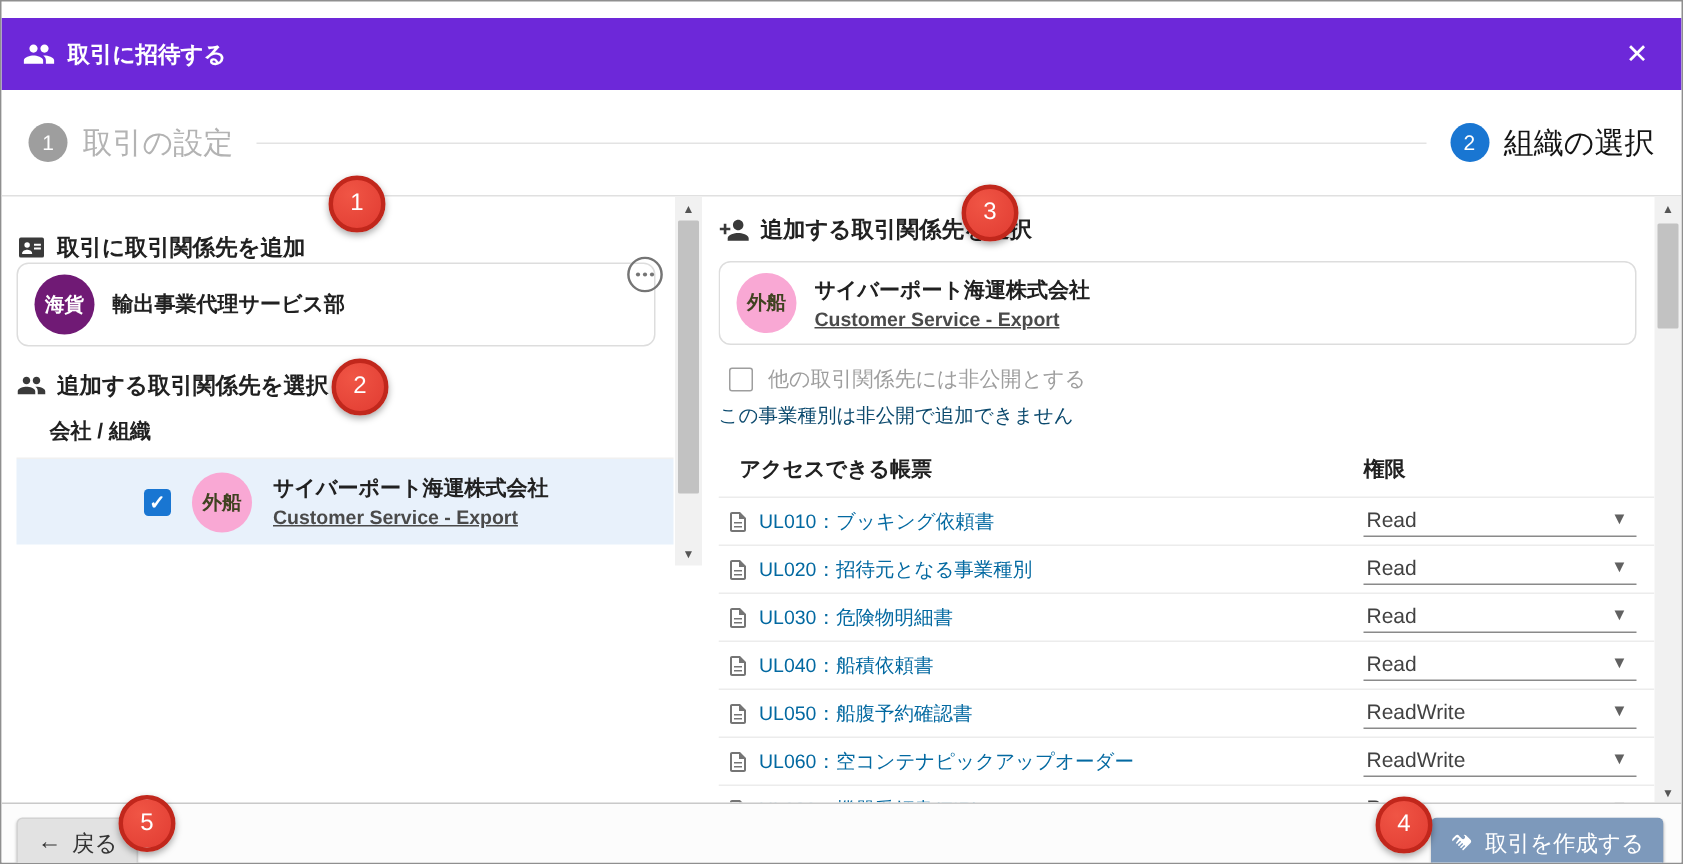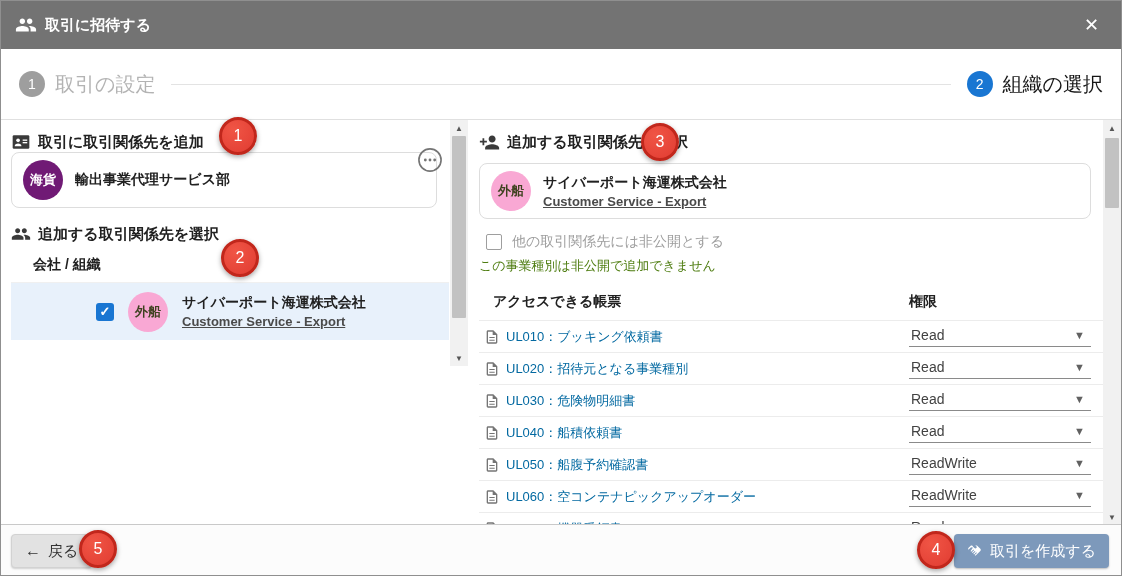--- a/index.html
+++ b/index.html
@@ -1,38 +1,38 @@
 <!DOCTYPE html>
 <html><head>
 <meta charset="utf-8">
 <style>
   * { margin:0; padding:0; box-sizing:border-box; }
   body { font-family:"Liberation Sans", sans-serif; background:#fff; }
   .modal { position:relative; width:1122px; height:576px; border:1px solid #8f8f8f; background:#fff; overflow:hidden; }
 
   
-  .titlebar { height:48px; background:#737373; display:flex; align-items:center; padding:4px 14px; color:#fff; }
+  .titlebar { height:48px; background:#6d28d9; display:flex; align-items:center; padding:4px 14px; color:#fff;margin-top:11px; }
   .tb-icon { display:flex; margin-right:8px; }
   .tb-title { font-size:15px; font-weight:bold; }
   .tb-close { margin-left:auto; font-size:18px; cursor:pointer; line-height:1; padding:4px 8px; }
 
   
   .steps { height:70px; display:flex; align-items:center; padding:0 18px; background:#fff; }
   .step-circle { width:26px; height:26px; border-radius:50%; color:#fff; font-size:14px; display:flex; align-items:center; justify-content:center; flex:0 0 auto; }
   .step-circle.inactive { background:#9e9e9e; }
   .step-circle.active { background:#1976d2; }
   .step-label { font-size:20px; margin-left:10px; white-space:nowrap; }
   .step-label.inactive { color:#b3b3b3; }
   .step-label.active { color:#151515; }
   .step-line { flex:1; height:1px; background:#e3e3e3; margin:0 16px; }
 
   
   .content { position:relative; height:405px; border-top:1px solid #e0e0e0; background:#fff; overflow:hidden; }
 
-  .left-panel { position:absolute; left:0; top:0; width:448px; height:405px; padding:12px 0 0 10px; }
+  .left-panel { position:absolute; left:0; top:12px; width:448px; height:405px; padding:12px 0 0 10px; }
   .sec-head { display:flex; align-items:center; gap:7px; }
   .sec-title { font-size:15px; font-weight:bold; color:#212121; white-space:nowrap; }
   .subtitle { font-size:13px; color:#757575; margin:6px 0 8px 2px; }
   .card { border:1px solid #ddd; border-radius:8px; background:#fff; padding:7px 11px; display:flex; align-items:center; gap:12px; }
   .source-card { width:426px; }
   .round-badge { width:40px; height:40px; border-radius:50%; display:flex; align-items:center; justify-content:center; font-size:13px; font-weight:bold; flex:0 0 auto; }
   .badge-blue { background:#701a75; color:#fff; }
   .badge-olive { background:#f9a8d4; color:#3f4220; }
   .src-name { font-size:14px; font-weight:bold; color:#212121; }
   .sec2 { margin-top:16px; }
@@ -43,21 +43,21 @@
   .cb.checked::after { content:"✓"; color:#fff; font-size:13px; font-weight:bold; }
   .names .company { font-size:14px; font-weight:bold; color:#212121; }
   .names .orgname { font-size:13px; font-weight:bold; color:#4a4a4a; margin-top:2px;text-decoration:underline; }
   .ellipsis-btn { position:absolute; left:415px; top:26px; cursor:pointer; }
 
   .right-panel { position:absolute; left:478px; top:0; width:624px; height:405px; padding-top:12px; overflow:hidden; }
   .r-card { margin-top:10px; width:612px; }
   .cb-row { display:flex; align-items:center; gap:10px; margin-top:14px; padding-left:7px; }
   .cb-empty { width:16px; height:16px; border:1px solid #9e9e9e; border-radius:2px; background:#fff; }
   .cb-label { font-size:14px; color:#9e9e9e; }
-  .note { font-size:13px; color:#4d7c0f; margin-top:6px; }
+  .note { font-size:13px; color:#0c4a6e; margin-top:6px; }
   .t-head { display:flex; margin-top:12px; padding:6px 0 9px 14px; font-size:14px; font-weight:bold; color:#212121; }
   .t-head .h1 { width:416px; }
   .t-row { position:relative; height:32px; border-top:1px solid #ececec; display:flex; align-items:center; padding-left:5px; }
   .doc-icon { display:flex; margin-right:6px; }
   .doc-label { font-size:13px; color:#0369a1; white-space:nowrap;text-align:center; }
   .perm { position:absolute; left:430px; top:4px; width:182px; border-bottom:1px solid #8a8a8a; display:flex; align-items:center; justify-content:space-between; padding:2px 6px 3px 2px; font-size:14px; color:#424242; cursor:pointer; }
   .caret { font-size:11px; color:#616161; }
 
   
   .sbar { position:absolute; width:18px; background:#f1f1f1; }

